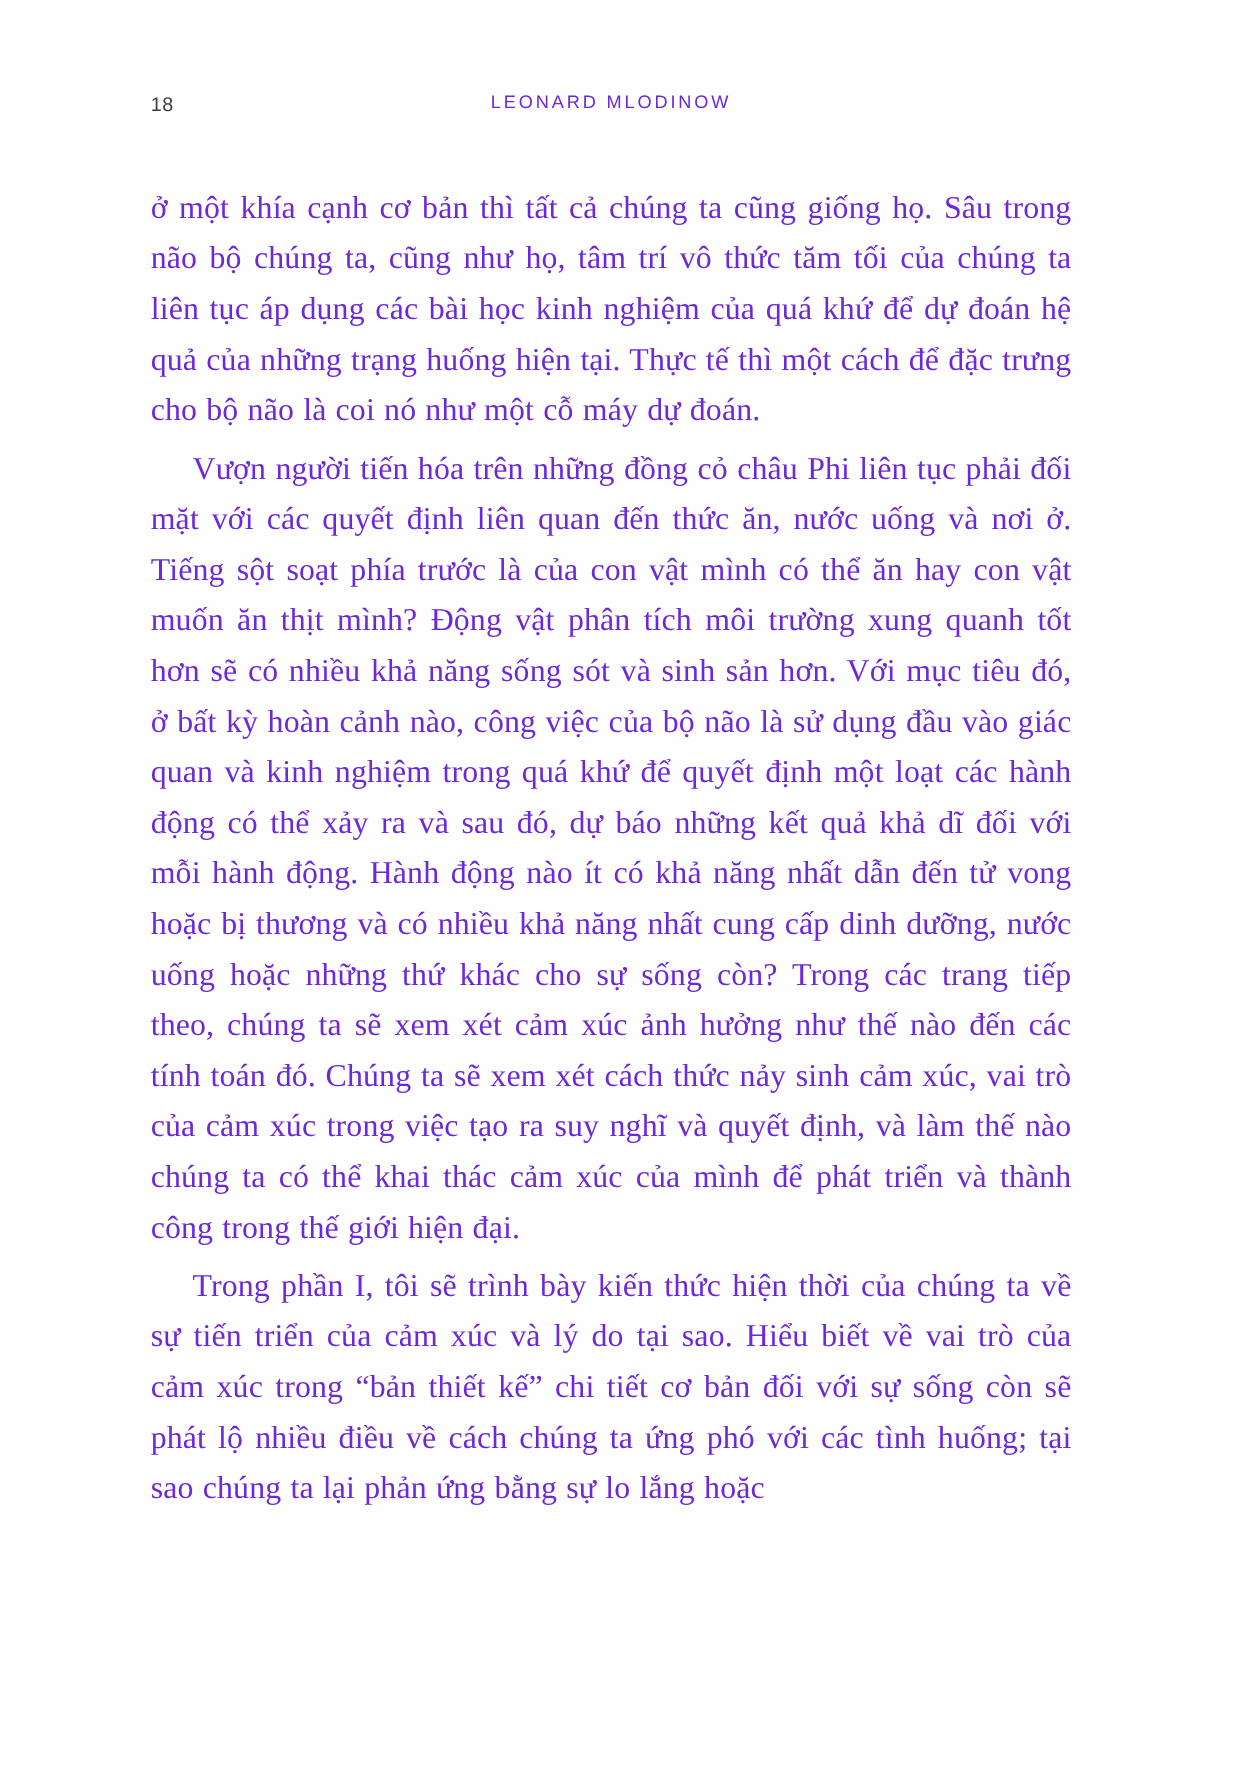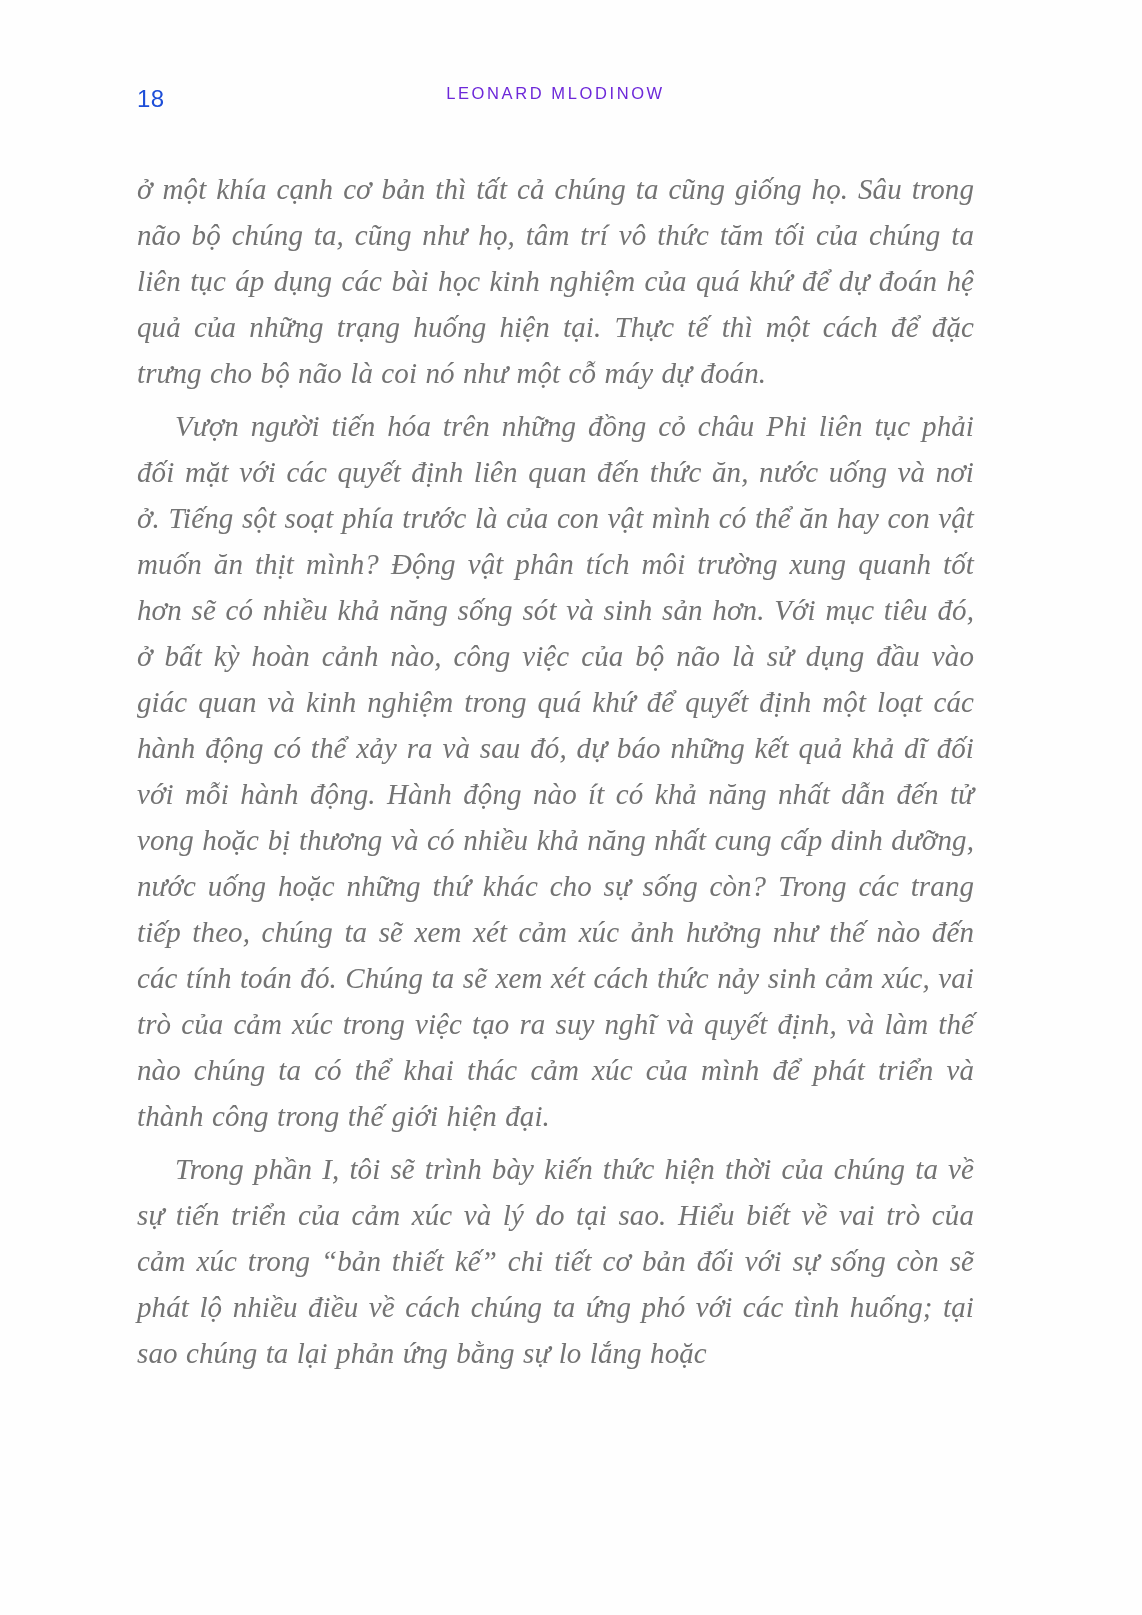--- a/index.html
+++ b/index.html
@@ -23,44 +23,43 @@
     position: relative;
     height: 26px;
     margin-bottom: 56px;
     text-align: center;
   }
   .page-number {
     position: absolute;
     left: 0;
     top: 1px;
     font-family: "Liberation Sans", sans-serif;
-    font-size: 24px;
+    font-size: 18px;
     letter-spacing: 0.5px;
-    color: #1d4ed8;
+    color: #404040;
   }
   .author {
     font-family: "Liberation Sans", sans-serif;
     font-size: 16.5px;
     letter-spacing: 2.6px;
     color: #6d28d9;
     text-transform: uppercase;
   }
   .body-text {
     width: 100%;
   }
   .para {
     font-size: 29px;
     line-height: 46px;
     text-align: justify;
     text-justify: inter-word;
     letter-spacing: 0.1px;
     word-spacing: 1px;
     margin-bottom: 7px;
-    color: #737373;
-    font-style: italic;
+    color: #6d28d9;
   }
   .para.indent {
     text-indent: 38px;
   }
 </style>
 </head>
 <body>
 
 <div class="page">
 

